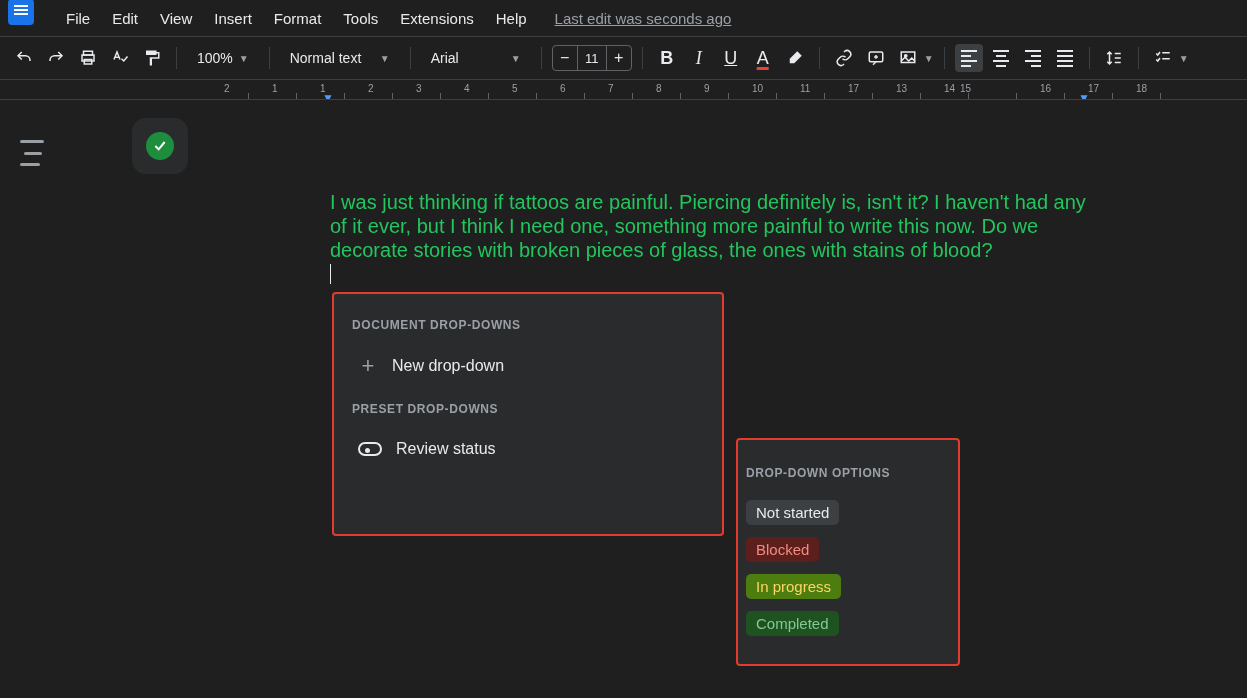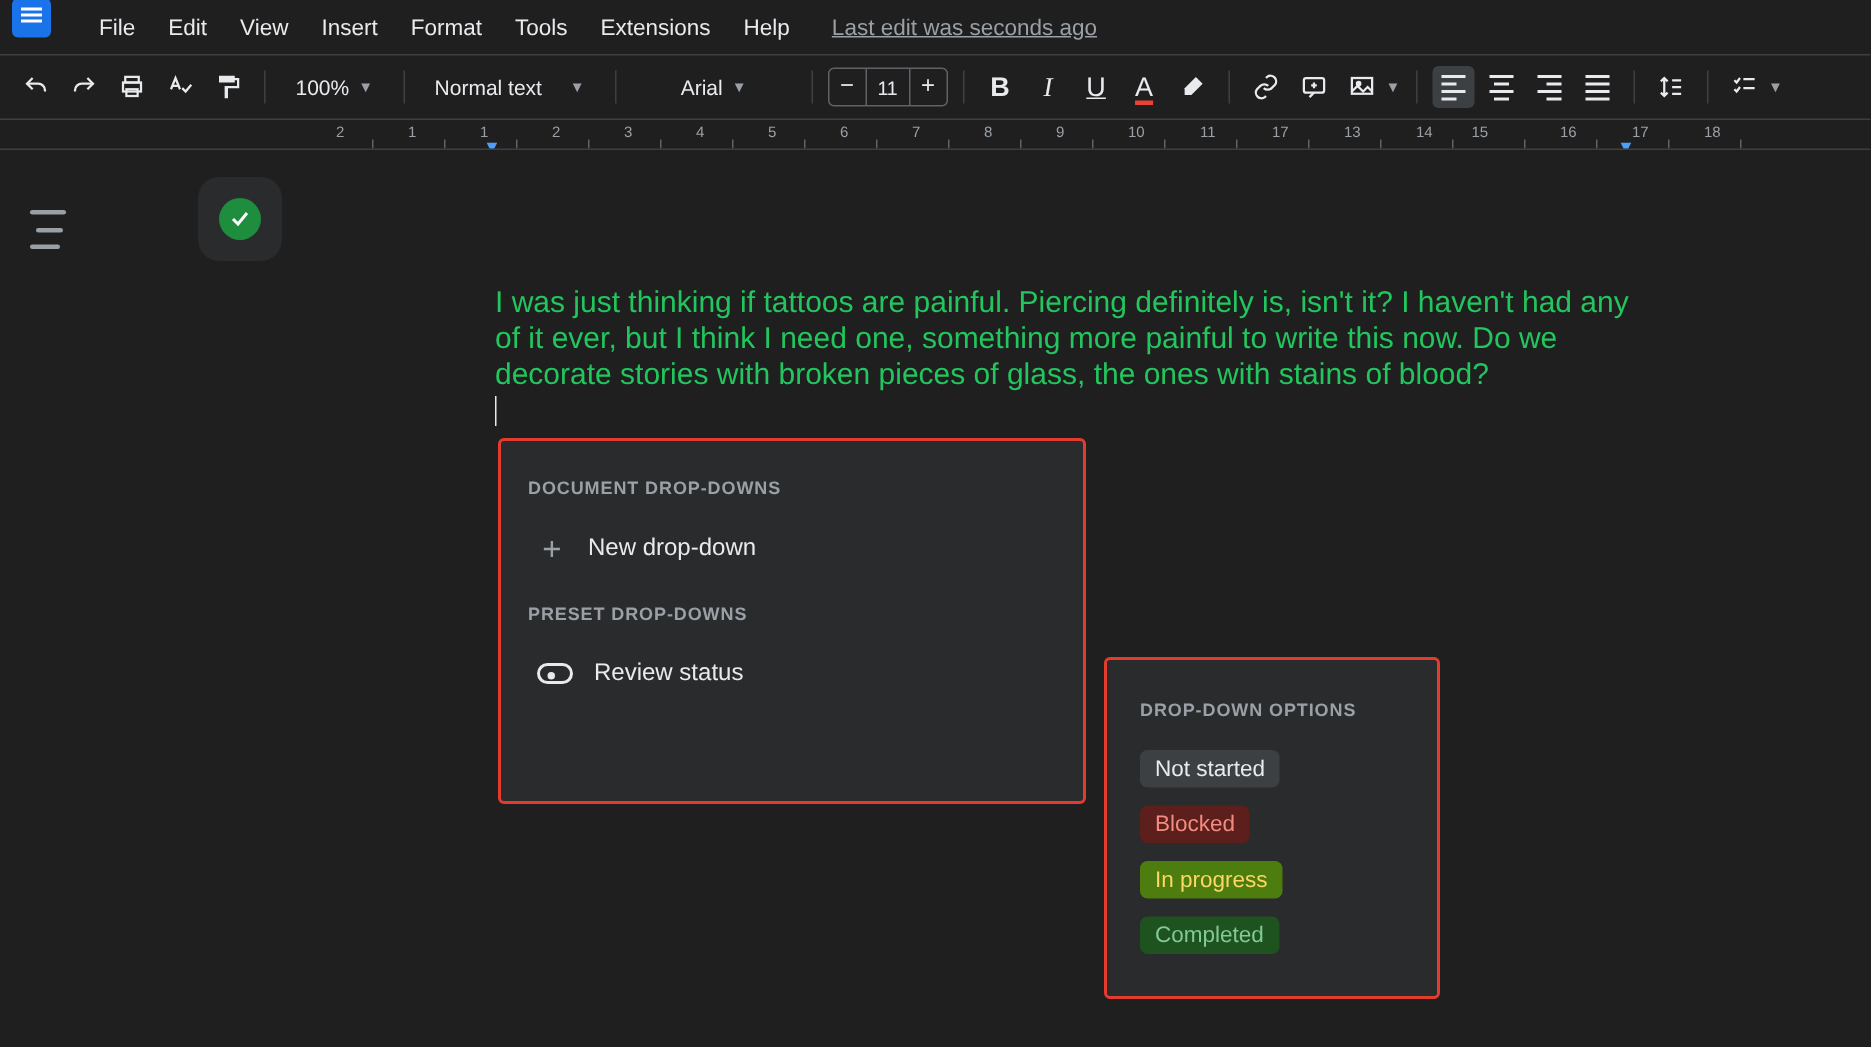--- a/index.html
+++ b/index.html
@@ -155,21 +155,21 @@
   .chip-icon{width:24px;height:14px;border:2.2px solid #e8eaed;border-radius:8px;position:relative;}
   .chip-icon::after{content:"";position:absolute;left:5px;top:3.5px;width:5px;height:5px;border-radius:50%;background:#e8eaed;}
   .panel2{
     position:absolute;
     left:666px; top:338px;
     width:224px;
     height:228px;
     background:#2a2b2d;
     border:2px solid #e43b2f;
     border-radius:4px;
-    padding:26px 14px 10px 22px;
+    padding:26px 14px 10px 8px;
   }
   .chip{display:inline-block;padding:4px 10px;border-radius:5px;font-size:15px;margin:6px 0;cursor:pointer;}
   .chip.gray{background:#3c4043;color:#e8eaed;}
   .chip.red{background:#5c1f1b;color:#f28b82;}
   .chip.yellow{background:#4d7c0f;color:#fdd663;}
   .chip.green{background:#1e521e;color:#81c995;}
   svg{display:block;}
 </style>
 </head>
 <body>
@@ -223,21 +223,21 @@
   <div class="tb-combo">
     <span>100%</span>
     <span class="caret">▼</span>
   </div>
   <div class="tb-sep"></div>
   <div class="tb-combo" style="width:120px;justify-content:space-between">
     <span>Normal text</span>
     <span class="caret">▼</span>
   </div>
   <div class="tb-sep"></div>
-  <div class="tb-combo" style="width:110px;justify-content:center">
+  <div class="tb-combo" style="width:110px;justify-content:space-between">
     <span>Arial</span>
     <span class="caret">▼</span>
   </div>
   <div class="tb-sep"></div>
   <div class="font-size-box">
     <div class="fs-btn">−</div>
     <div class="fs-val">11</div>
     <div class="fs-btn">+</div>
   </div>
   <div class="tb-sep"></div>
@@ -349,21 +349,21 @@
       <div class="ruler-num" style="left: 542px;">10</div>
       <div class="ruler-tick" style="left: 566px;"></div>
       <div class="ruler-num" style="left: 590px;">11</div>
       <div class="ruler-tick" style="left: 614px;"></div>
       <div class="ruler-num" style="left: 638px;">17</div>
       <div class="ruler-tick" style="left: 662px;"></div>
       <div class="ruler-num" style="left: 686px;">13</div>
       <div class="ruler-tick" style="left: 710px;"></div>
       <div class="ruler-num" style="left: 734px;">14</div>
       <div class="ruler-tick" style="left: 758px;"></div>
-      <div class="ruler-num" style="left: 771px;">15</div>
+      <div class="ruler-num" style="left: 750px;">15</div>
       <div class="ruler-tick" style="left: 806px;"></div>
       <div class="ruler-num" style="left: 830px;">16</div>
       <div class="ruler-tick" style="left: 854px;"></div>
       <div class="ruler-num" style="left: 878px;">17</div>
       <div class="ruler-tick" style="left: 902px;"></div>
       <div class="ruler-num" style="left: 926px;">18</div>
       <div class="ruler-tick" style="left: 950px;"></div>
       <div class="ruler-marker" style="left: 112px;">▼</div>
       <div class="ruler-marker" style="left: 868px;">▼</div>
     </div>

